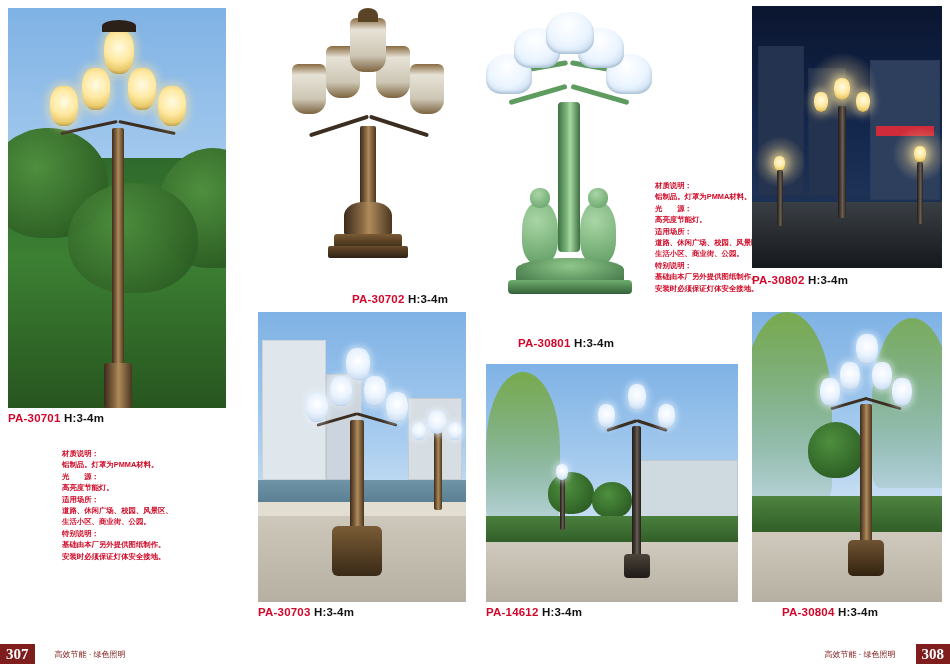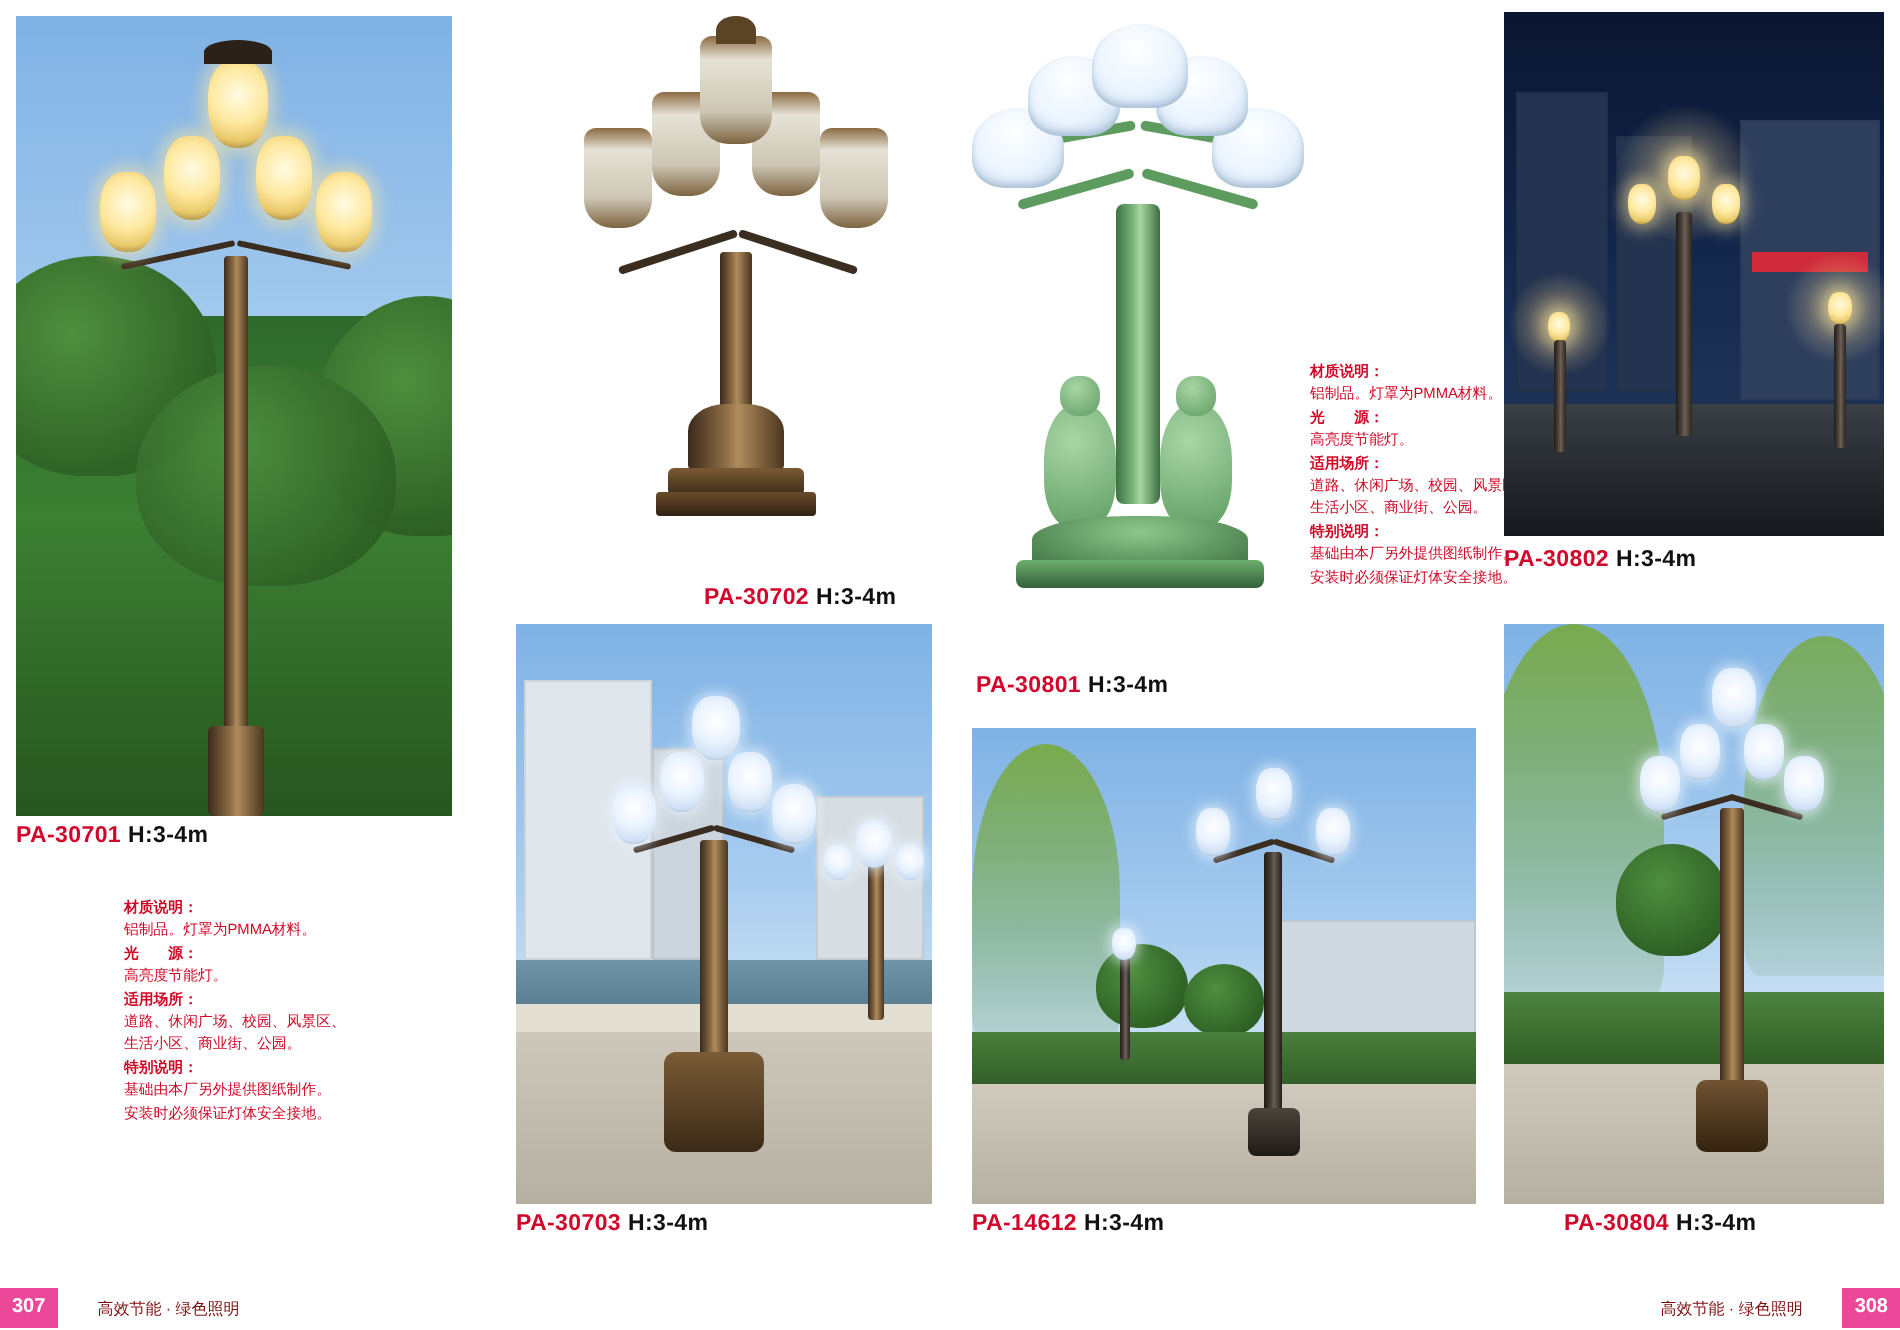--- a/index.html
+++ b/index.html
@@ -42,38 +42,39 @@
   }
   
   .spec {
     position: absolute;
     color: #cf0a27;
     font-size: 7.4px;
     line-height: 11.4px;
     width: 130px;
   }
   .spec .ttl { font-weight: bold; }
-  .spec p { margin: 0; }
+  .spec p { margin: 0; font-weight: bold; }
   
   .footer-left, .footer-right {
     position: absolute;
     bottom: 0;
     height: 22px;
     display: flex;
     align-items: center;
   }
   .footer-left { left: 0; }
   .footer-right { right: 0; }
   .pgnum {
-    background: #ec4899;
+    background: #7f1d1d;
     color: #fff;
-    font-size: 10px;
+    font-size: 15px;
     font-weight: bold;
     padding: 3px 6px 3px 6px;
     line-height: 14px;
+    font-family: Liberation Serif, serif;
   }
   .foot-text {
     font-size: 8px;
     color: #7d0f0f;
     padding: 0 20px;
     white-space: nowrap;
   }
   .divider {
     position: absolute;
     left: 474px;
@@ -253,21 +254,21 @@
     <div class="flower" style="left:68px;  top:6px;  width:48px; height:42px;"></div>
 
     <div class="statue-fig" style="left:44px; top:196px; width:36px; height:62px; border-radius:45% 45% 38% 38%;"></div>
     <div class="statue-fig" style="left:102px; top:196px; width:36px; height:62px; border-radius:45% 45% 38% 38%;"></div>
     <div class="statue-fig" style="left:52px; top:182px; width:20px; height:20px;"></div>
     <div class="statue-fig" style="left:110px; top:182px; width:20px; height:20px;"></div>
 
     <div style="position:absolute; left:38px; top:252px; width:108px; height:26px; background:radial-gradient(ellipse at 50% 30%,#8ec78a,#3f7344); border-radius:45% 45% 12% 12%;"></div>
     <div style="position:absolute; left:30px; top:274px; width:124px; height:14px; background:linear-gradient(to bottom,#6fae6d,#33613a); border-radius:4px;"></div>
   </div>
-  <div class="caption" style="left:488px; top:337px;">
+  <div class="caption" style="left:518px; top:337px;">
     <span>PA-30801</span>
     <span class="hh">H:3-4m</span>
   </div>
 
   <div class="spec" style="left:655px; top:180px;">
     <p class="ttl">材质说明：</p>
     <p>铝制品。灯罩为PMMA材料。</p>
     <p class="ttl">光　　源：</p>
     <p>高亮度节能灯。</p>
     <p class="ttl">适用场所：</p>

